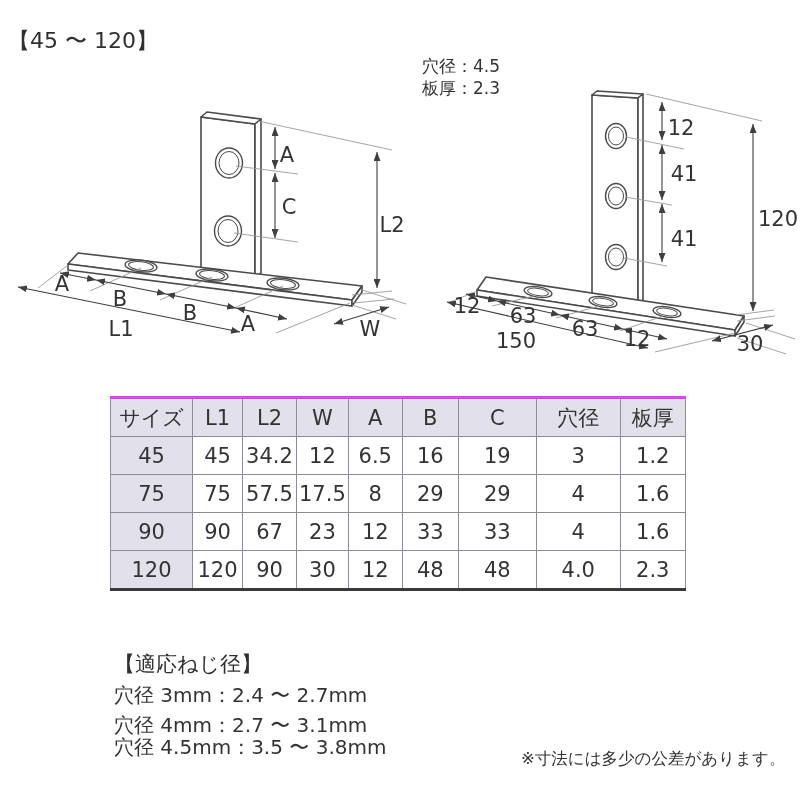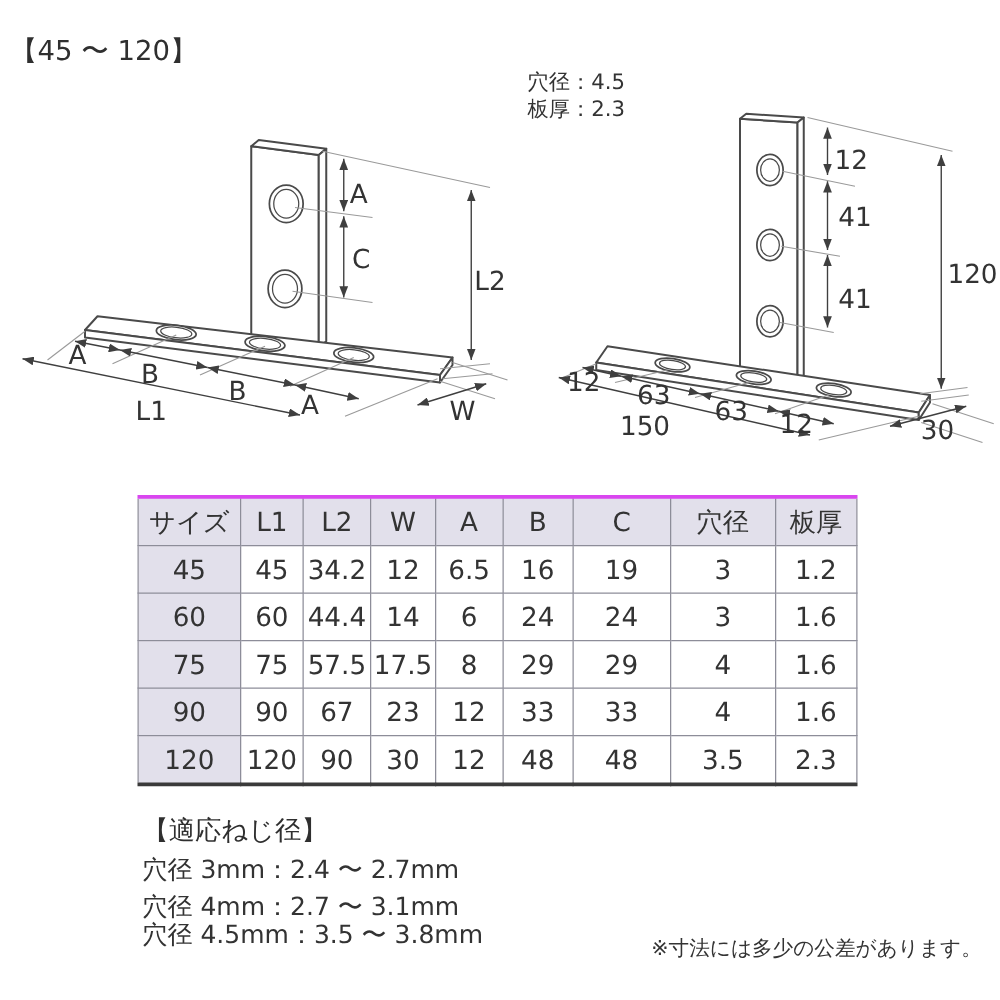--- a/index.html
+++ b/index.html
@@ -224,31 +224,20 @@
           <td>45</td>
           <td>34.2</td>
           <td>12</td>
           <td>6.5</td>
           <td>16</td>
           <td>19</td>
           <td>3</td>
           <td>1.2</td>
         </tr>
         <tr>
-          <td class="size-col">60</td>
-          <td>60</td>
-          <td>44.4</td>
-          <td>14</td>
-          <td>6</td>
-          <td>24</td>
-          <td>24</td>
-          <td>3</td>
-          <td>1.6</td>
-        </tr>
-        <tr>
           <td class="size-col">75</td>
           <td>75</td>
           <td>57.5</td>
           <td>17.5</td>
           <td>8</td>
           <td>29</td>
           <td>29</td>
           <td>4</td>
           <td>1.6</td>
         </tr>
@@ -264,21 +253,21 @@
           <td>1.6</td>
         </tr>
         <tr>
           <td class="size-col">120</td>
           <td>120</td>
           <td>90</td>
           <td>30</td>
           <td>12</td>
           <td>48</td>
           <td>48</td>
-          <td>3.5</td>
+          <td>4.0</td>
           <td>2.3</td>
         </tr>
       </tbody>
   </table>
 
   <div class="screw-title">【適応ねじ径】</div>
   <div id="screw-line-0" class="screw-line">穴径 3mm：2.4 〜 2.7mm</div>
   <div id="screw-line-1" class="screw-line">穴径 4mm：2.7 〜 3.1mm</div>
   <div id="screw-line-2" class="screw-line">穴径 4.5mm：3.5 〜 3.8mm</div>
 

